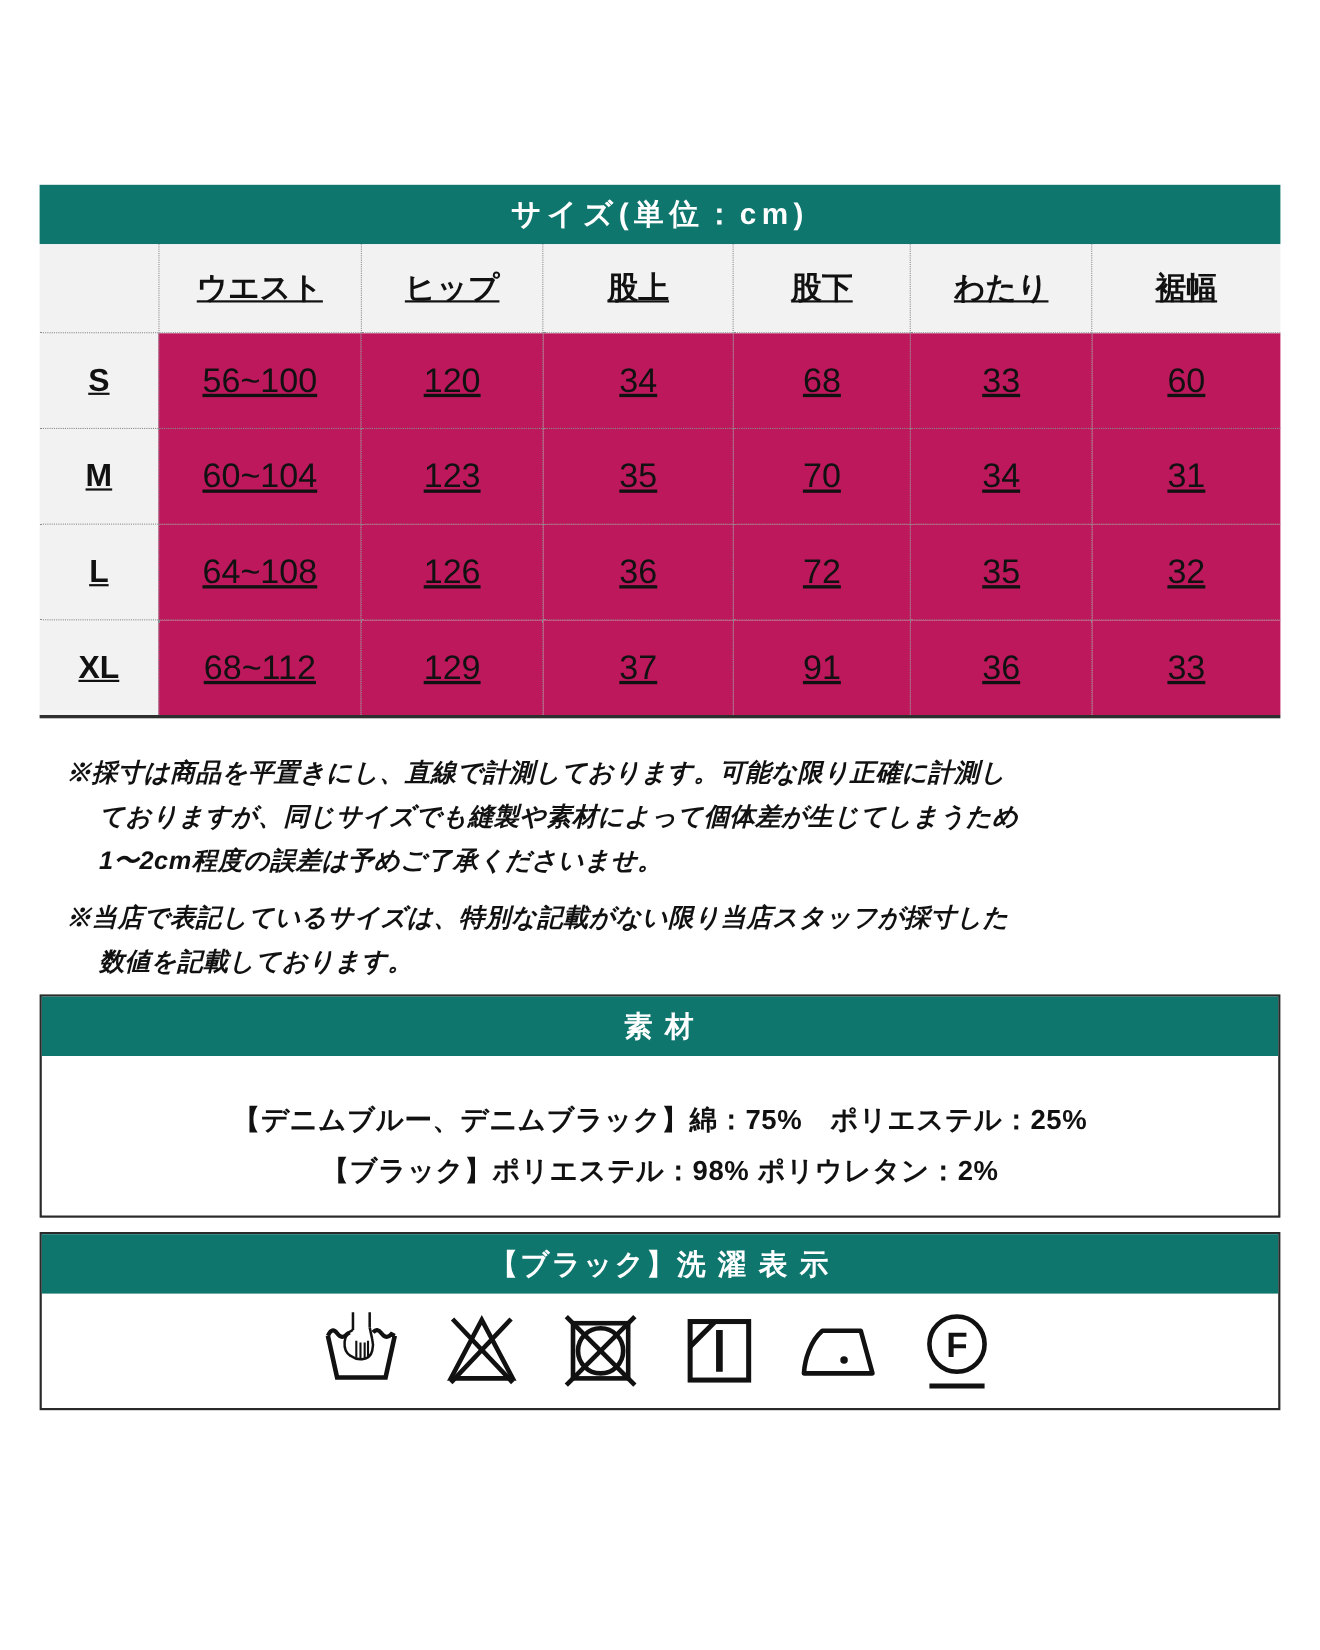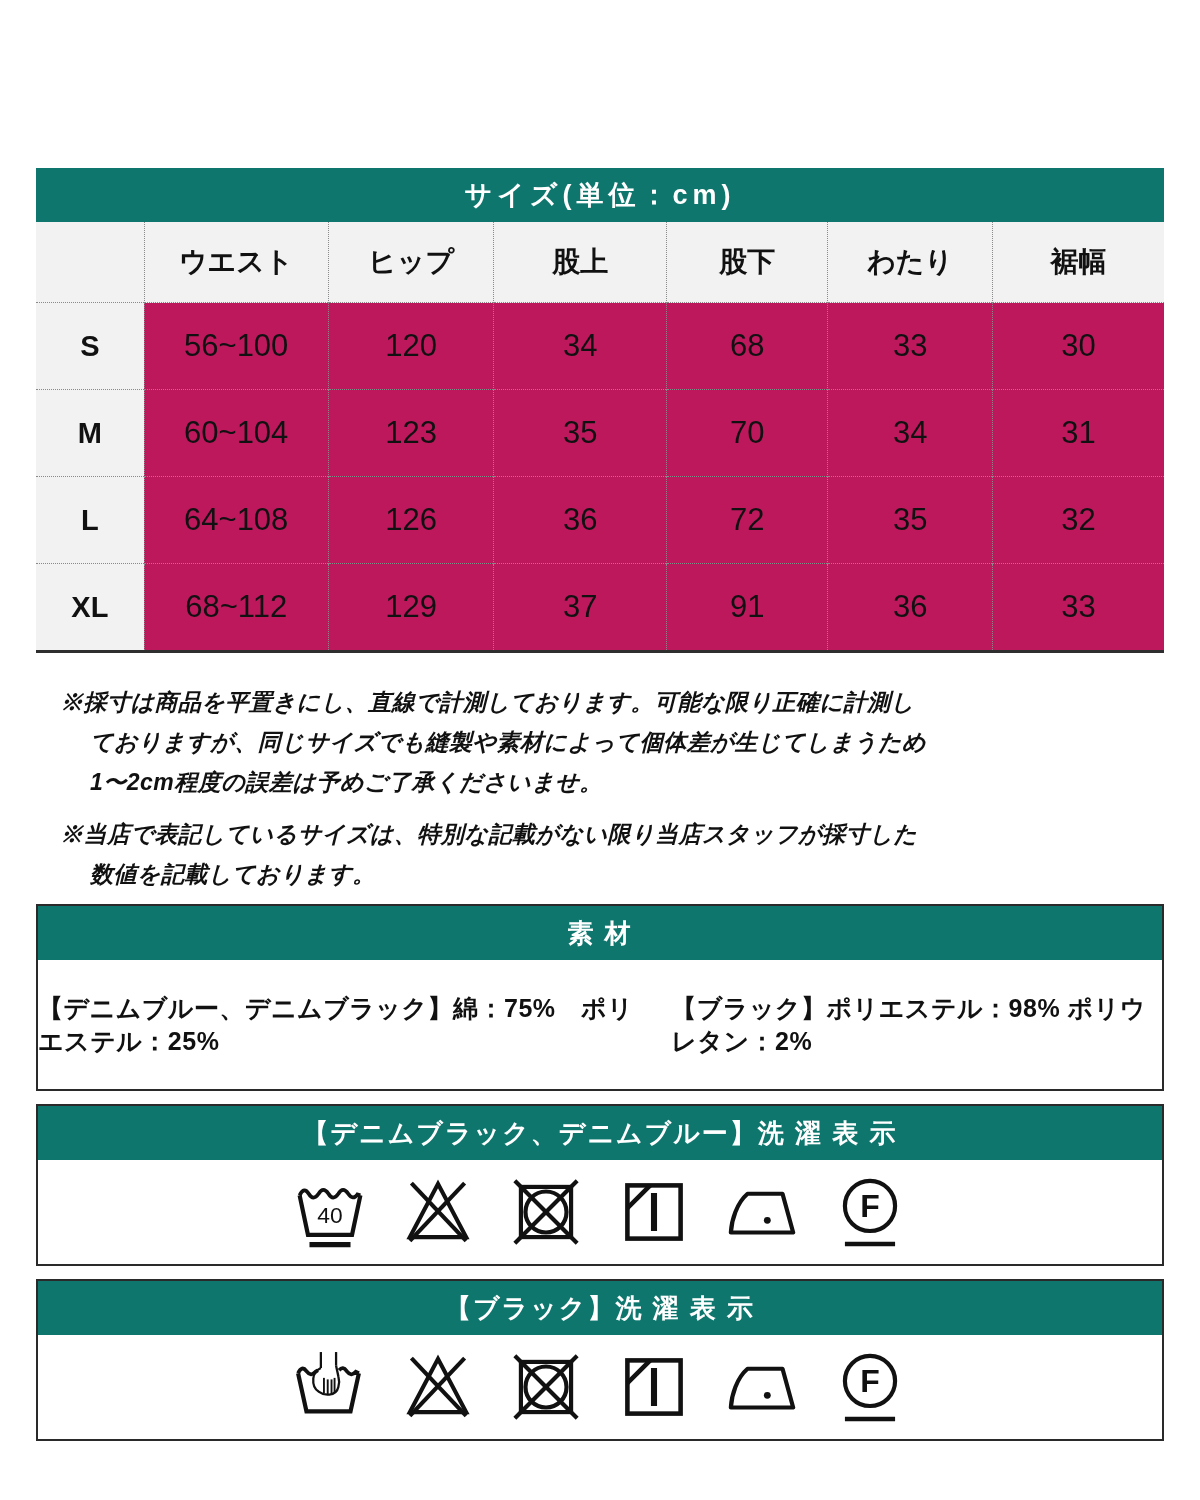--- a/index.html
+++ b/index.html
@@ -14,21 +14,21 @@
 
   
   .size-box { border-bottom:3px solid #2e2e2e; }
   .bar {
     background:#0f766e; color:#fff;
     height:54px; line-height:54px;
     text-align:center; font-weight:bold; font-size:27px;
     letter-spacing:5px;
   }
   table.size-table {
-    width:100%; border-collapse:collapse; table-layout:fixed;
+    width:100%; border-collapse:collapse; table-layout:fixed;text-decoration:underline;
   }
   table.size-table th, table.size-table td {
     text-align:center; vertical-align:middle;
     border-left:1px dotted #8a8a8a;
   }
   table.size-table th:first-child, table.size-table td:first-child { border-left:none; }
   table.size-table thead th {
     height:78px; background:#f2f2f2; font-size:28px; font-weight:bold;
   }
   table.size-table tbody th, table.size-table tbody td {
@@ -46,22 +46,22 @@
     font-size:23px; line-height:40px; font-weight:600;
     white-space:pre-line; letter-spacing:0.5px;font-style:italic;
   }
   .note + .note { margin-top:12px; }
 
   
   .panel { border:2px solid #2a2a2a; }
   .panel .bar { font-size:26px; letter-spacing:2px; }
   .material-panel { margin-top:10px; }
   .material-body {
-    height:129px; display:flex; flex-direction:row;
-    justify-content:center; align-items:center; gap:14px;
+    height:129px; display:flex; flex-direction:column;
+    justify-content:center; align-items:center; gap:14px;margin-top:16px;
   }
   .material-line { font-size:25px; font-weight:600; letter-spacing:0.5px; }
 
   .care-panel { margin-top:13px; }
   .care-body {
     height:104px; display:flex; justify-content:center; align-items:center; gap:32px;
   }
   .care-body svg.care-icon { width:76px; height:76px; display:block; }
 </style>
 </head>
@@ -141,21 +141,21 @@
           </tr>
       </thead>
       <tbody>
           <tr>
             <th>S</th>
             <td>56~100</td>
             <td>120</td>
             <td>34</td>
             <td>68</td>
             <td>33</td>
-            <td>30</td>
+            <td>60</td>
           </tr>
           <tr>
             <th>M</th>
             <td>60~104</td>
             <td>123</td>
             <td>35</td>
             <td>70</td>
             <td>34</td>
             <td>31</td>
           </tr>
@@ -190,43 +190,20 @@
   </section>
 
   <section class="panel material-panel">
     <div class="bar">素 材</div>
     <div class="material-body">
       <div class="material-line">【デニムブルー、デニムブラック】綿：75%　ポリエステル：25%</div>
       <div class="material-line">【ブラック】ポリエステル：98% ポリウレタン：2%</div>
     </div>
   </section>
 
-  <section class="panel care-panel">
-    <div class="bar">【デニムブラック、デニムブルー】洗 濯 表 示</div>
-    <div class="care-body">
-        <svg class="care-icon" viewBox="0 0 100 100">
-          <use href="#sym-machine-wash-40"></use>
-        </svg>
-        <svg class="care-icon" viewBox="0 0 100 100">
-          <use href="#sym-do-not-bleach"></use>
-        </svg>
-        <svg class="care-icon" viewBox="0 0 100 100">
-          <use href="#sym-do-not-tumble-dry"></use>
-        </svg>
-        <svg class="care-icon" viewBox="0 0 100 100">
-          <use href="#sym-line-dry-shade"></use>
-        </svg>
-        <svg class="care-icon" viewBox="0 0 100 100">
-          <use href="#sym-iron-low-heat"></use>
-        </svg>
-        <svg class="care-icon" viewBox="0 0 100 100">
-          <use href="#sym-dry-clean-petroleum-f"></use>
-        </svg>
-      </div>
-  </section>
 
   <section class="panel care-panel">
     <div class="bar">【ブラック】洗 濯 表 示</div>
     <div class="care-body">
         <svg class="care-icon" viewBox="0 0 100 100">
           <use href="#sym-hand-wash"></use>
         </svg>
         <svg class="care-icon" viewBox="0 0 100 100">
           <use href="#sym-do-not-bleach"></use>
         </svg>

